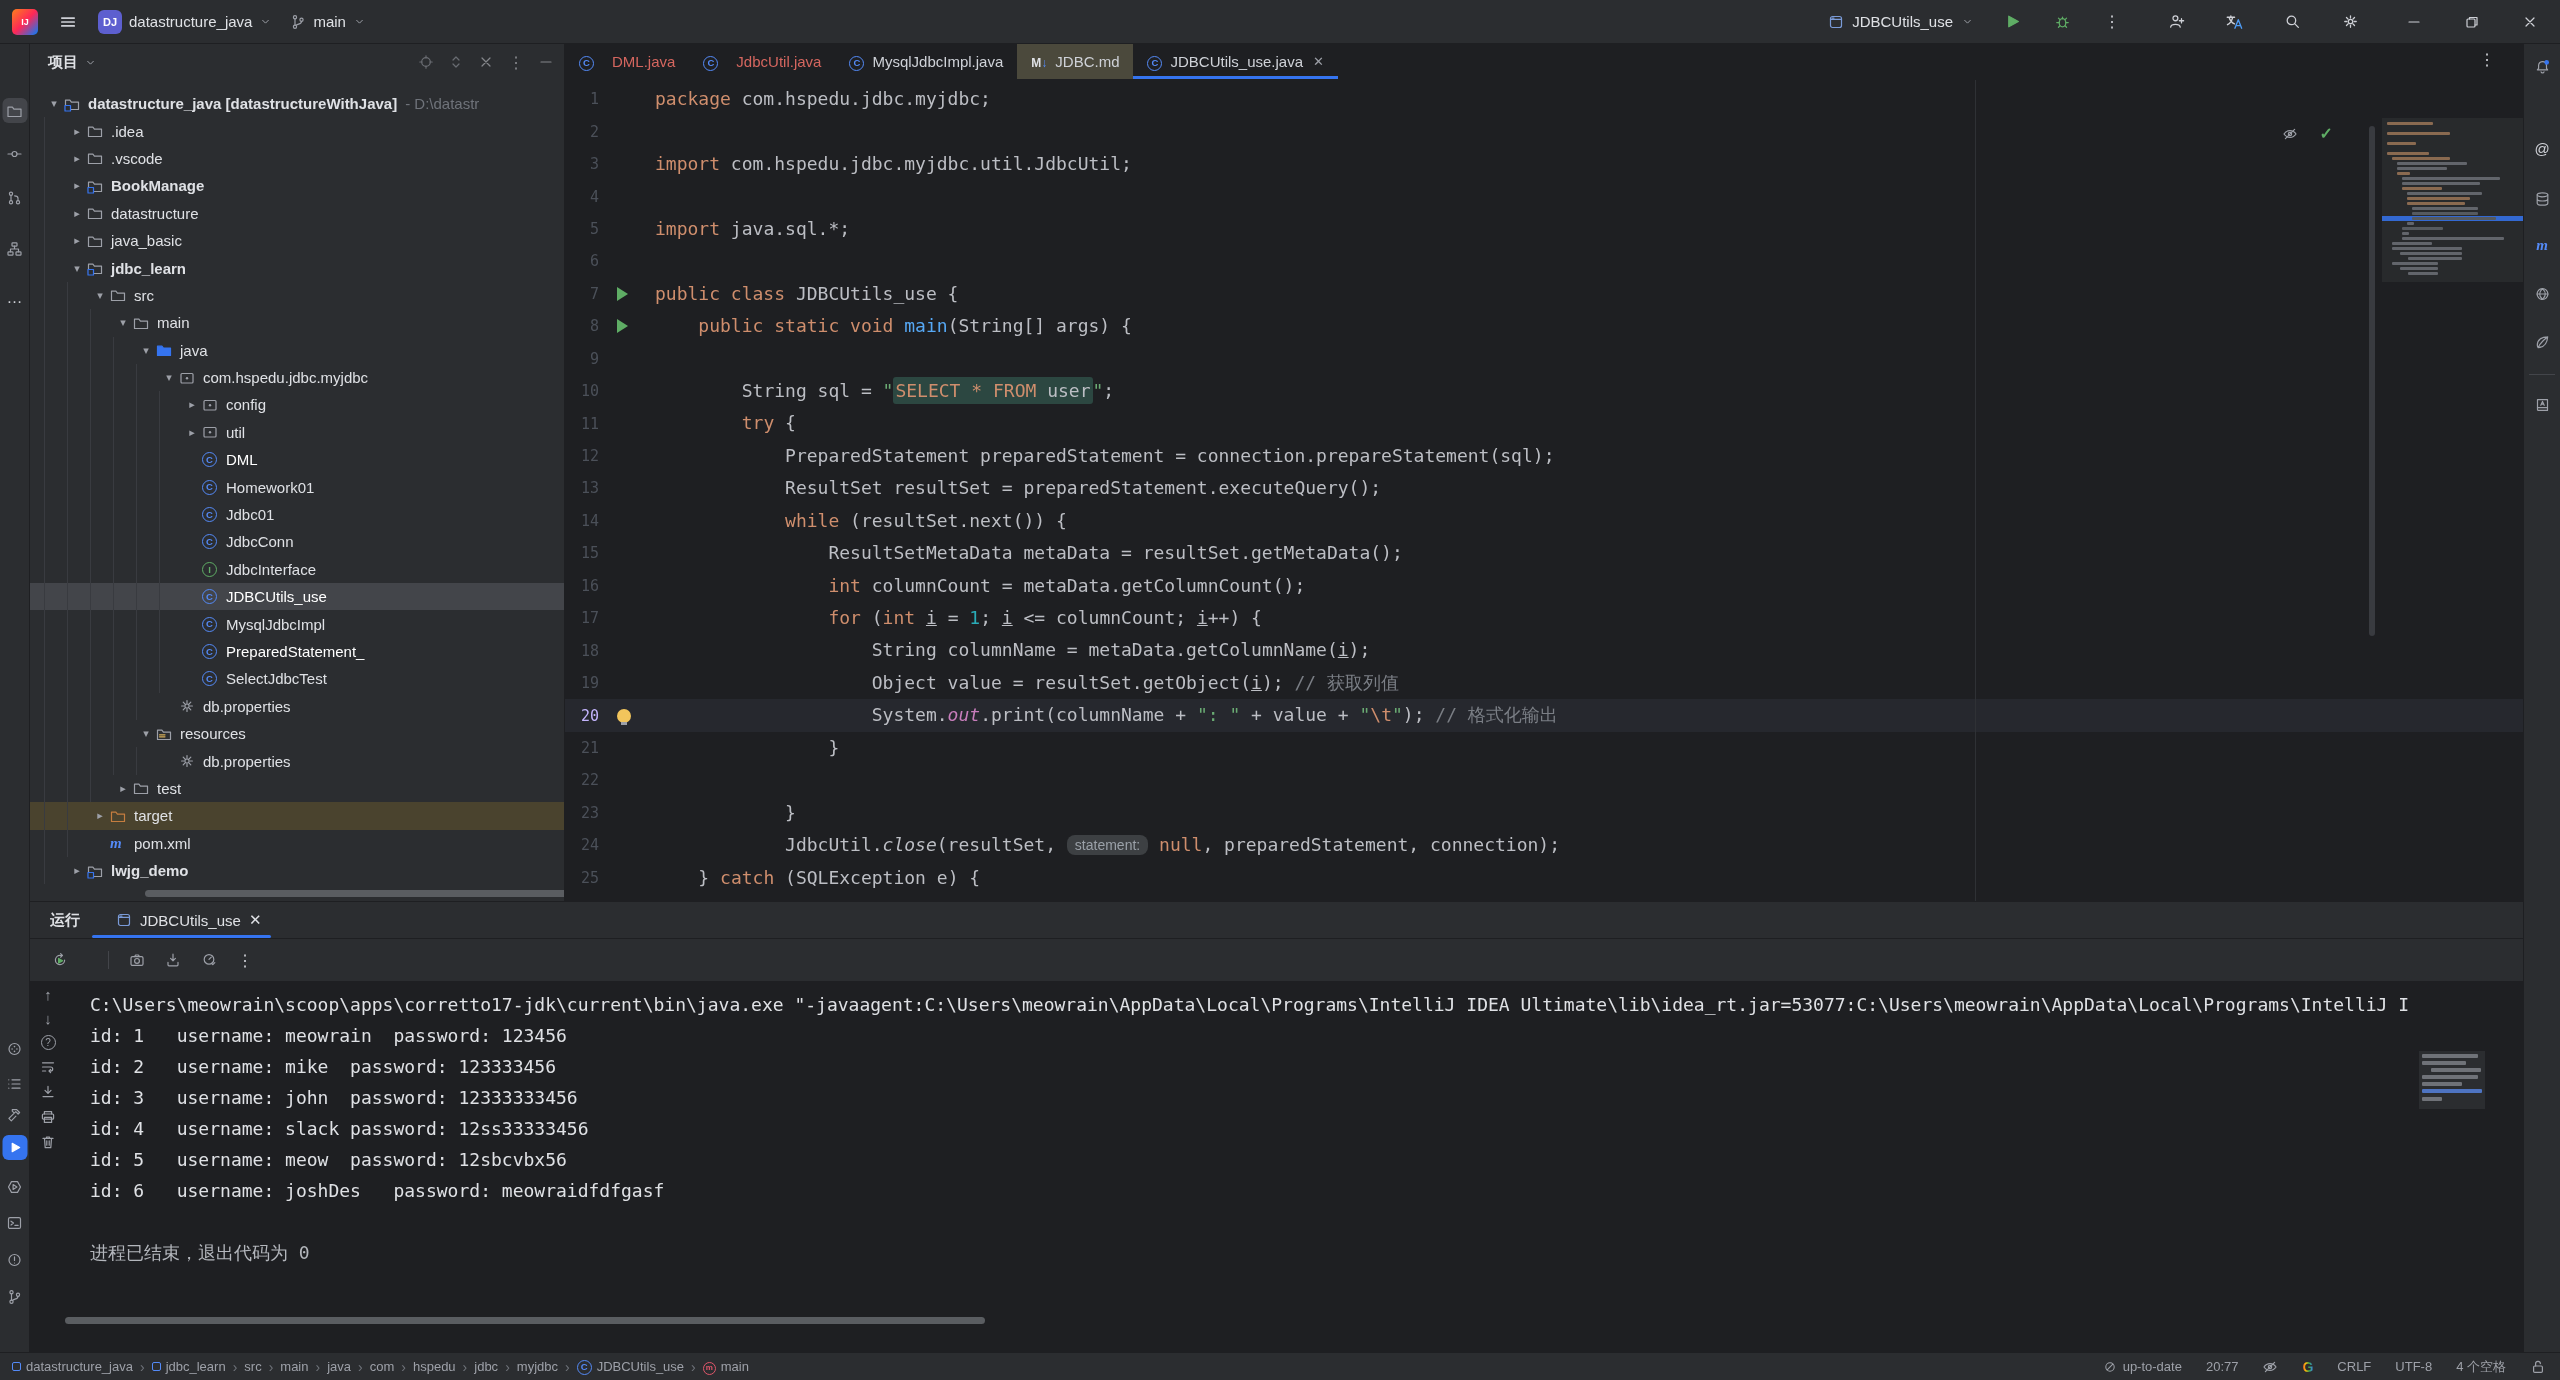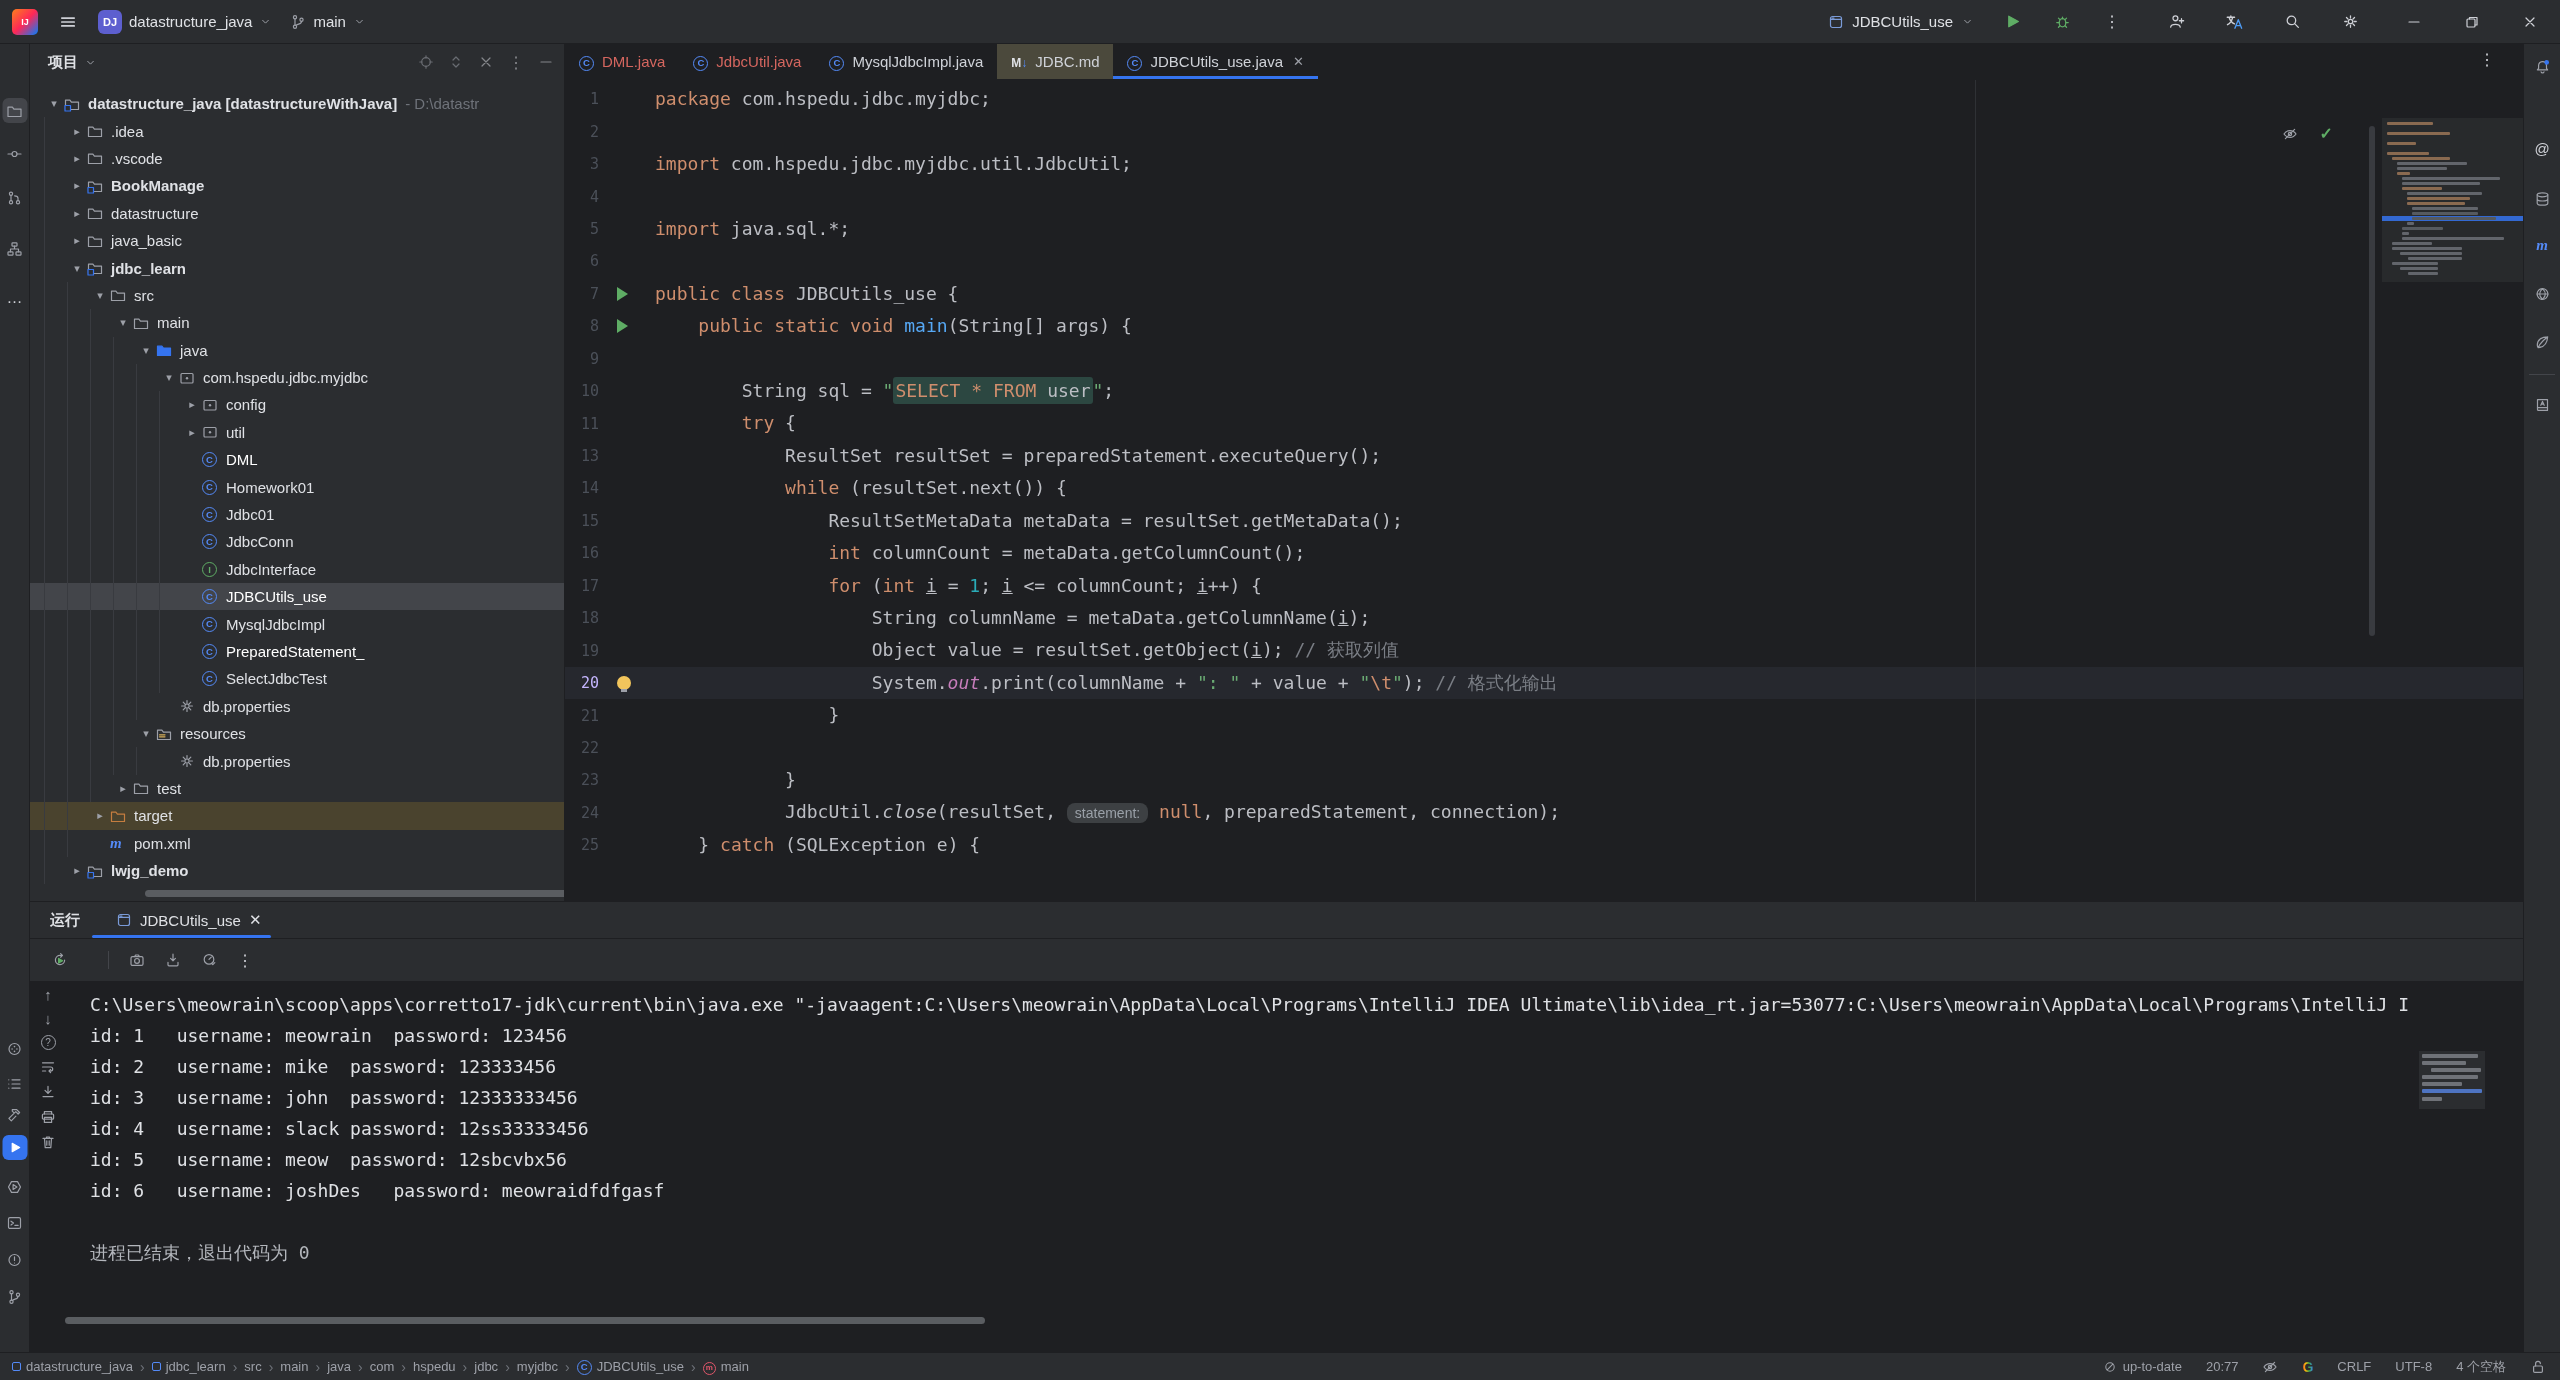--- a/index.html
+++ b/index.html
@@ -59,21 +59,21 @@
   .mvn{color:#548af7;font-style:italic;font-weight:700;font-size:15px;font-family:"Liberation Serif",serif;}
   .mdic{color:#dfe1e5;font-size:12px;font-weight:700;}
   .mdic i{color:#548af7;font-style:normal;}
   .hsb{position:absolute;height:7px;border-radius:4px;background:#5a5d61;}
 
   
   .earea{flex:1;display:flex;flex-direction:column;min-width:0;background:#1e1f22;position:relative;}
   .tabbar{height:36px;flex:none;display:flex;align-items:stretch;background:#1e1f22;border-bottom:1px solid #1e1f22;position:relative;}
   .tab{display:flex;align-items:center;gap:8px;padding:0 14px;font-size:15px;color:#cfd2d8;position:relative;}
   .tab .tx{white-space:nowrap;}
-  .tab.red .tx{color:#d5665f;}
+  .tab.red .tx{color:#d5665f;margin-left:10px;}
   .tab.hl{background:#4b493c;}
   .tab.active{background:#1e1f22;}
   .tab.active::after{content:"";position:absolute;left:0;right:0;bottom:0;height:3px;background:#3574f0;}
   .tab .close{color:#9da0a8;font-size:13px;margin-left:2px;}
   .tabbar .tb-kebab{position:absolute;right:28px;top:7px;}
 
   .ebody{flex:1;position:relative;overflow:hidden;padding-top:3px;}
   .eline{display:flex;height:32.45px;align-items:center;}
   .eline.cur{background:#26282e;}
   .lnum{flex:none;width:46px;text-align:right;padding-right:12px;color:#4b5059;
@@ -859,20 +859,25 @@
               </div>
               <div class="eline">
                 <span class="lnum">10</span>
                 <span class="lico"></span>
                 <pre class="ecode">        <span class="p">String sql = </span><span class="s">"</span><span class="inj"><span class="q">SELECT * FROM</span><span class="p"> user</span></span><span class="s">"</span><span class="p">;</span></pre>
               </div>
               <div class="eline">
                 <span class="lnum">11</span>
                 <span class="lico"></span>
                 <pre class="ecode">        <span class="k">try</span><span class="p"> {</span></pre>
+              </div>
+              <div class="eline">
+                <span class="lnum">12</span>
+                <span class="lico"></span>
+                <pre class="ecode">            <span class="p">PreparedStatement preparedStatement = connection.prepareStatement(sql);</span></pre>
               </div>
               <div class="eline">
                 <span class="lnum">13</span>
                 <span class="lico"></span>
                 <pre class="ecode">            <span class="p">ResultSet resultSet = preparedStatement.executeQuery();</span></pre>
               </div>
               <div class="eline">
                 <span class="lnum">14</span>
                 <span class="lico"></span>
                 <pre class="ecode">            <span class="k">while</span><span class="p"> (resultSet.next()) {</span></pre>

